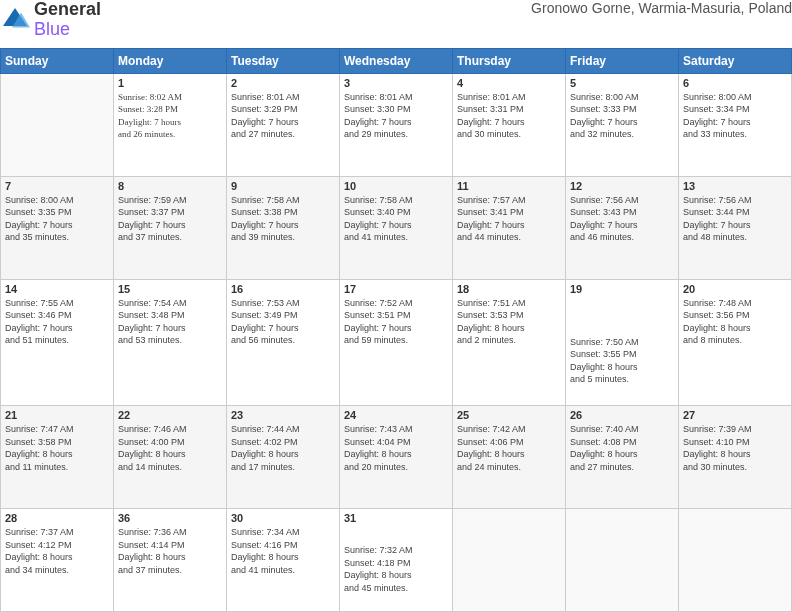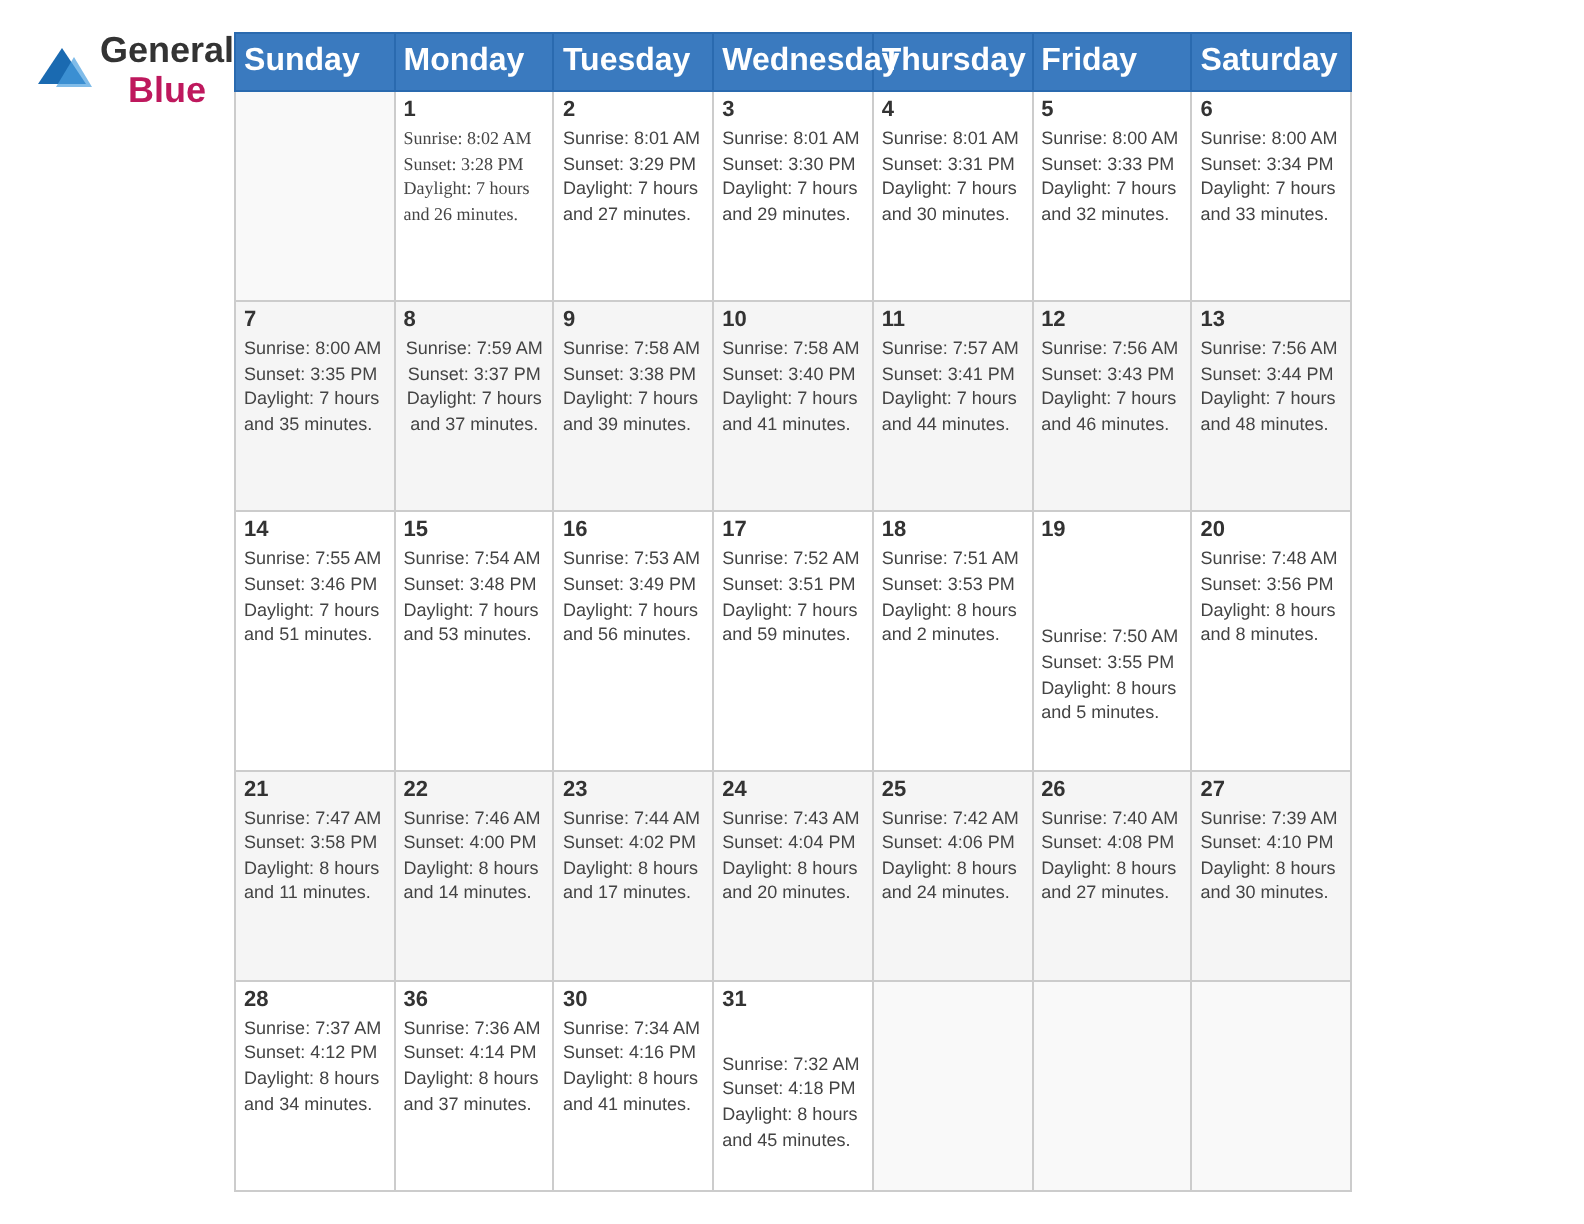--- a/index.html
+++ b/index.html
@@ -4,24 +4,24 @@
   <style>
     * { margin: 0; padding: 0; box-sizing: border-box; }
     body {
       width: 792px;
       height: 612px;
       font-family: Arial, sans-serif;
       background: #fff;
       overflow: hidden;
     }
     .page {
-      width: 692px;
+      width: 792px;
       height: 612px;
-      padding: 16px;
       display: flex;
+      flex-direction: column;
     }
     .header {
       display: flex;
       align-items: flex-start;
       justify-content: space-between;
       margin-bottom: 8px;
     }
     .logo {
       display: flex;
       align-items: center;
@@ -32,23 +32,22 @@
       flex-direction: column;
       line-height: 1.1;
     }
     .logo-general {
       font-size: 18px;
       font-weight: bold;
       color: #333;
     }
     .logo-blue {
       font-size: 18px;
-      font-weight: bold;
-      color: #be185d;
-      text-align: center;
+      font-weight: normal;
+      color: #8b5cf6;
     }
     .logo-icon {
       width: 30px;
       height: 30px;
     }
     .title-block {
       text-align: right;
     }
     .title-block h1 {
       font-size: 32px;
@@ -63,21 +62,21 @@
     .calendar {
       flex: 1;
       border: 1px solid #ccc;
       border-collapse: collapse;
       width: 100%;
       table-layout: fixed;
     }
     .calendar th {
       background: #3a7abf;
       color: #fff;
-      font-size: 16px;
+      font-size: 12px;
       padding: 5px 4px;
       border: 1px solid #2a6aaf;
       text-align: left;
     }
     .calendar td {
       border: 1px solid #ccc;
       vertical-align: top;
       padding: 3px 4px;
       font-size: 9.5px;
       color: #333;
@@ -111,20 +110,21 @@
       <svg class="logo-icon" viewBox="0 0 40 40">
         <polygon points="20,4 36,28 4,28" fill="#1a6ab1"></polygon>
         <polygon points="28,10 40,30 16,30" fill="#4a9fe0" opacity="0.7"></polygon>
       </svg>
       <div class="logo-text">
         <span class="logo-general">General</span>
         <span class="logo-blue">Blue</span>
       </div>
     </div>
     <div class="title-block">
+      <h2>Gronowo Gorne, Warmia-Masuria, Poland</h2>
     </div>
   </div>
 
   <table class="calendar">
     <thead>
       <tr>
         <th>Sunday</th>
         <th>Monday</th>
         <th>Tuesday</th>
         <th>Wednesday</th>
@@ -182,21 +182,21 @@
         <tr class="row-alt">
           <td>
             <div class="day-number">7</div>
             <div class="day-info" style="white-space: pre-line;">Sunrise: 8:00 AM
 Sunset: 3:35 PM
 Daylight: 7 hours
 and 35 minutes.</div>
           </td>
           <td>
             <div class="day-number">8</div>
-            <div class="day-info" style="white-space: pre-line; text-align: center;">Sunrise: 7:59 AM
+            <div class="day-info" style="white-space: pre-line;">Sunrise: 7:59 AM
 Sunset: 3:37 PM
 Daylight: 7 hours
 and 37 minutes.</div>
           </td>
           <td>
             <div class="day-number">9</div>
             <div class="day-info" style="white-space: pre-line;">Sunrise: 7:58 AM
 Sunset: 3:38 PM
 Daylight: 7 hours
 and 39 minutes.</div>

